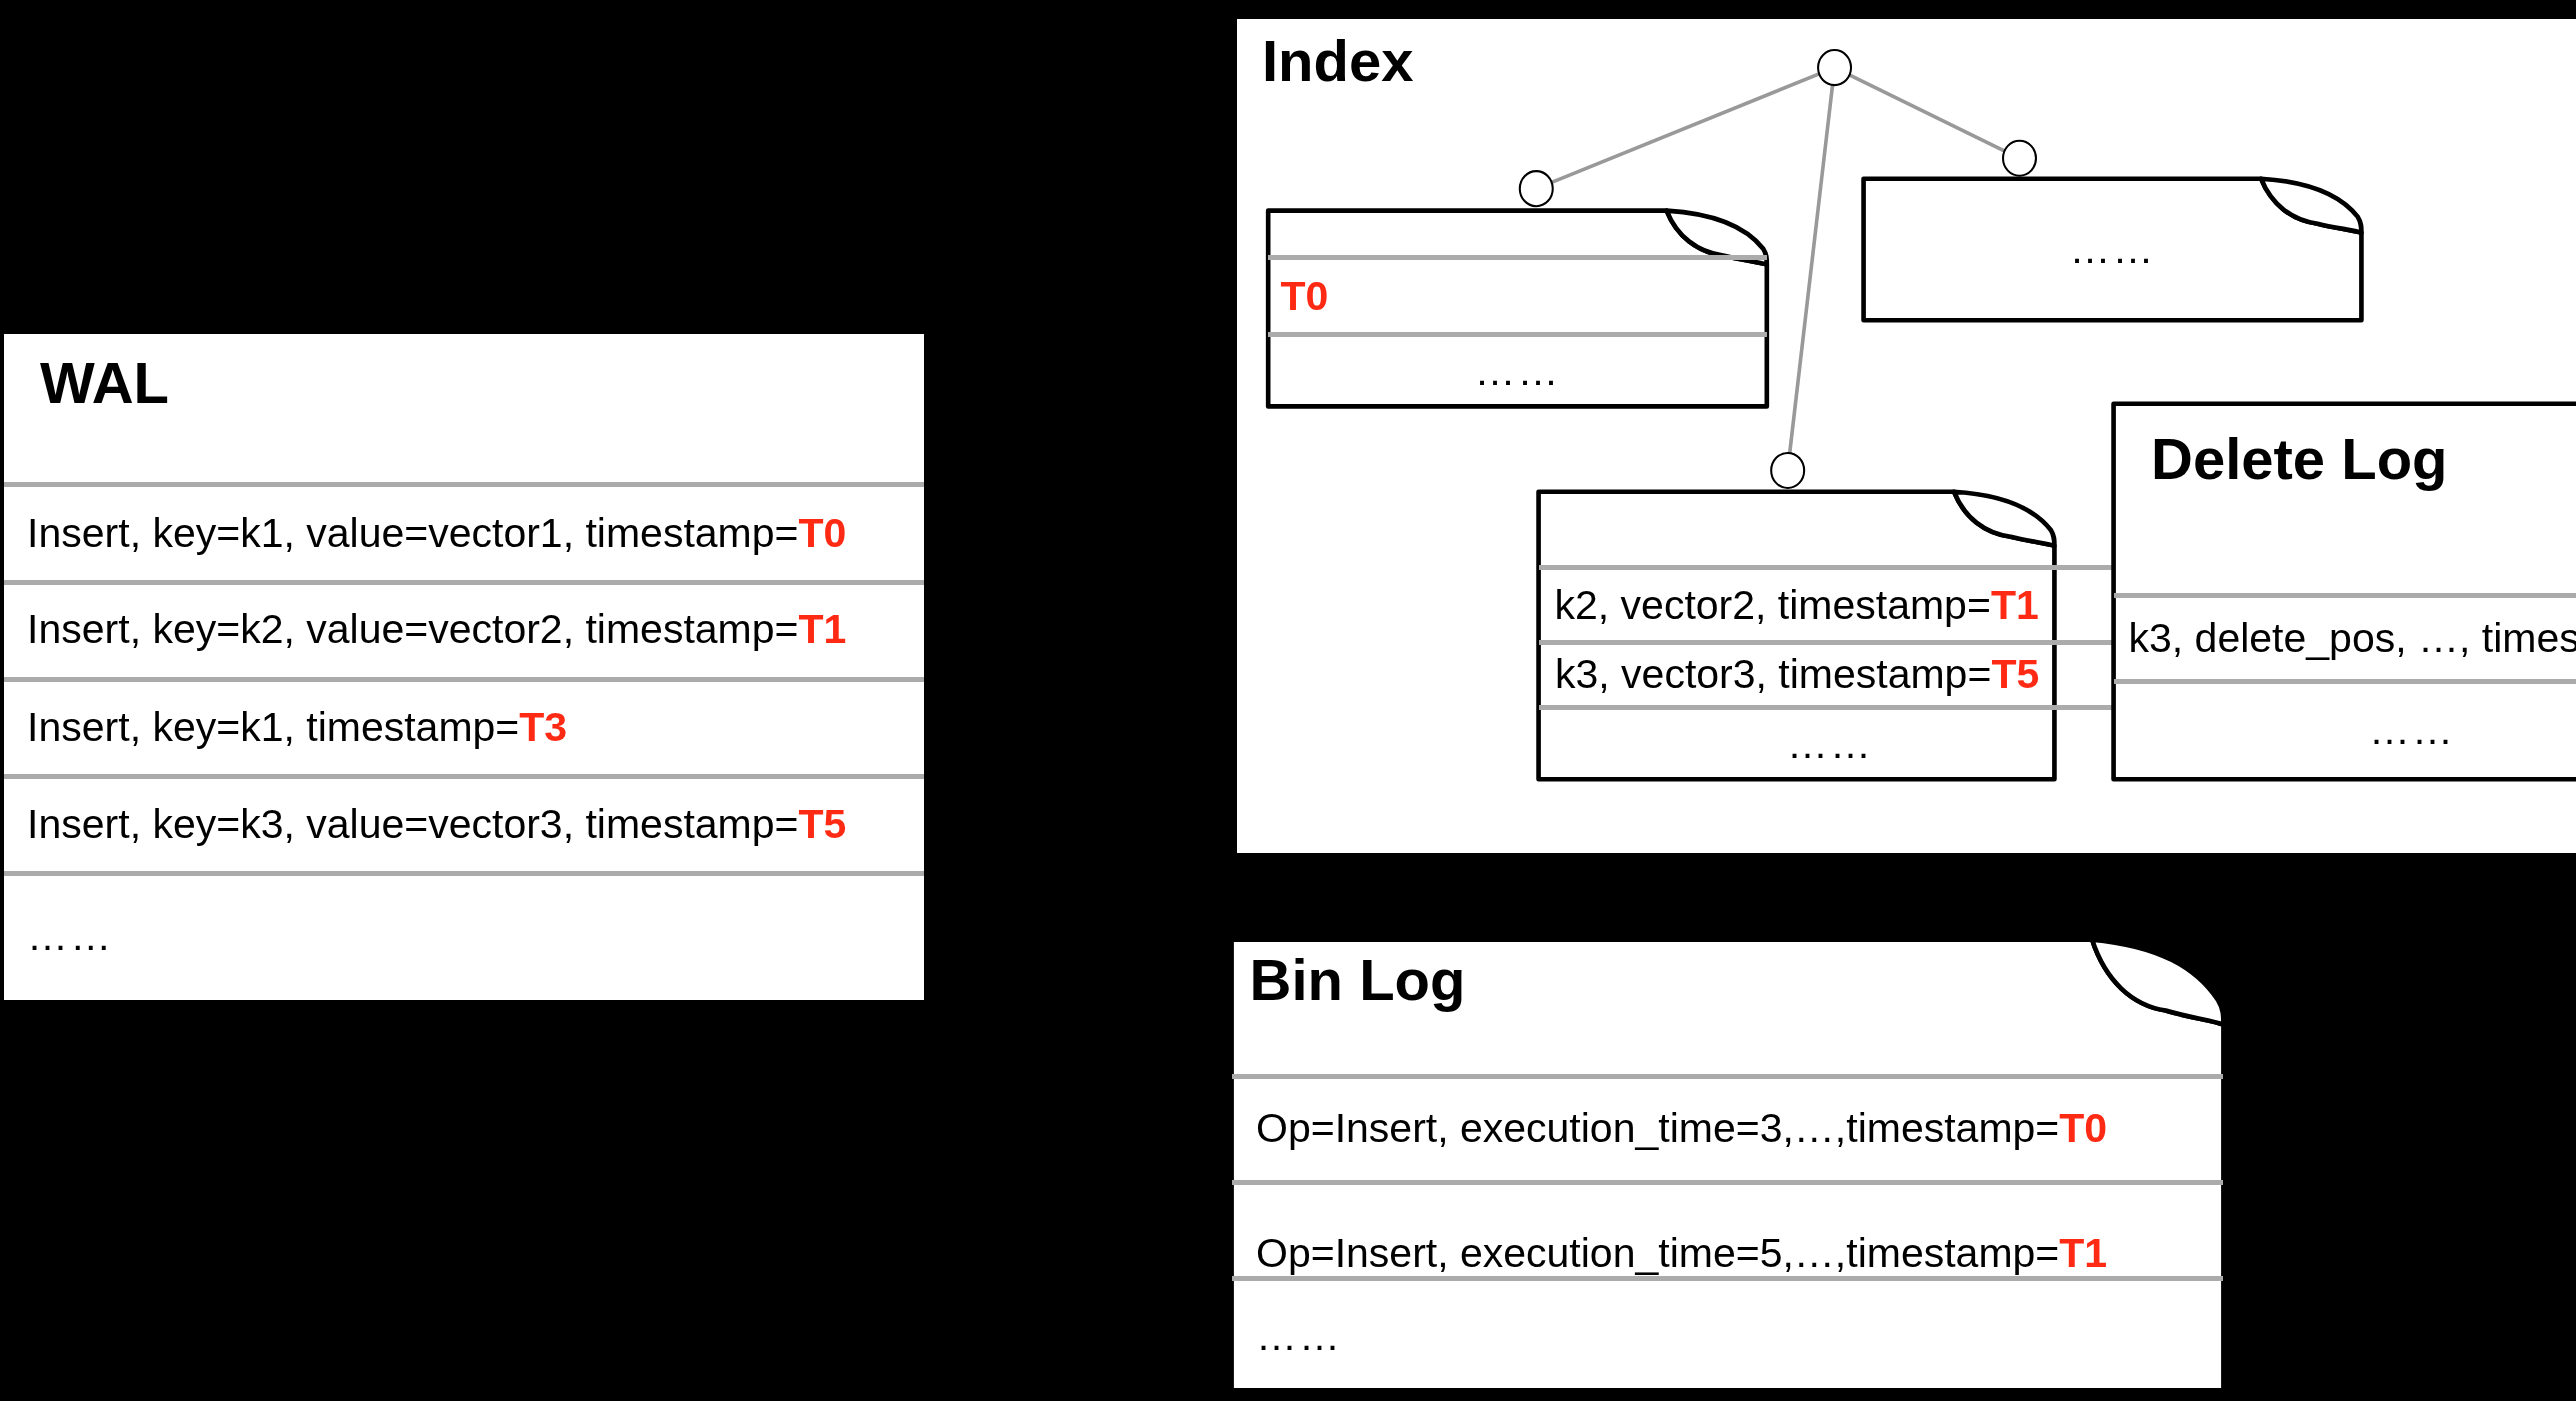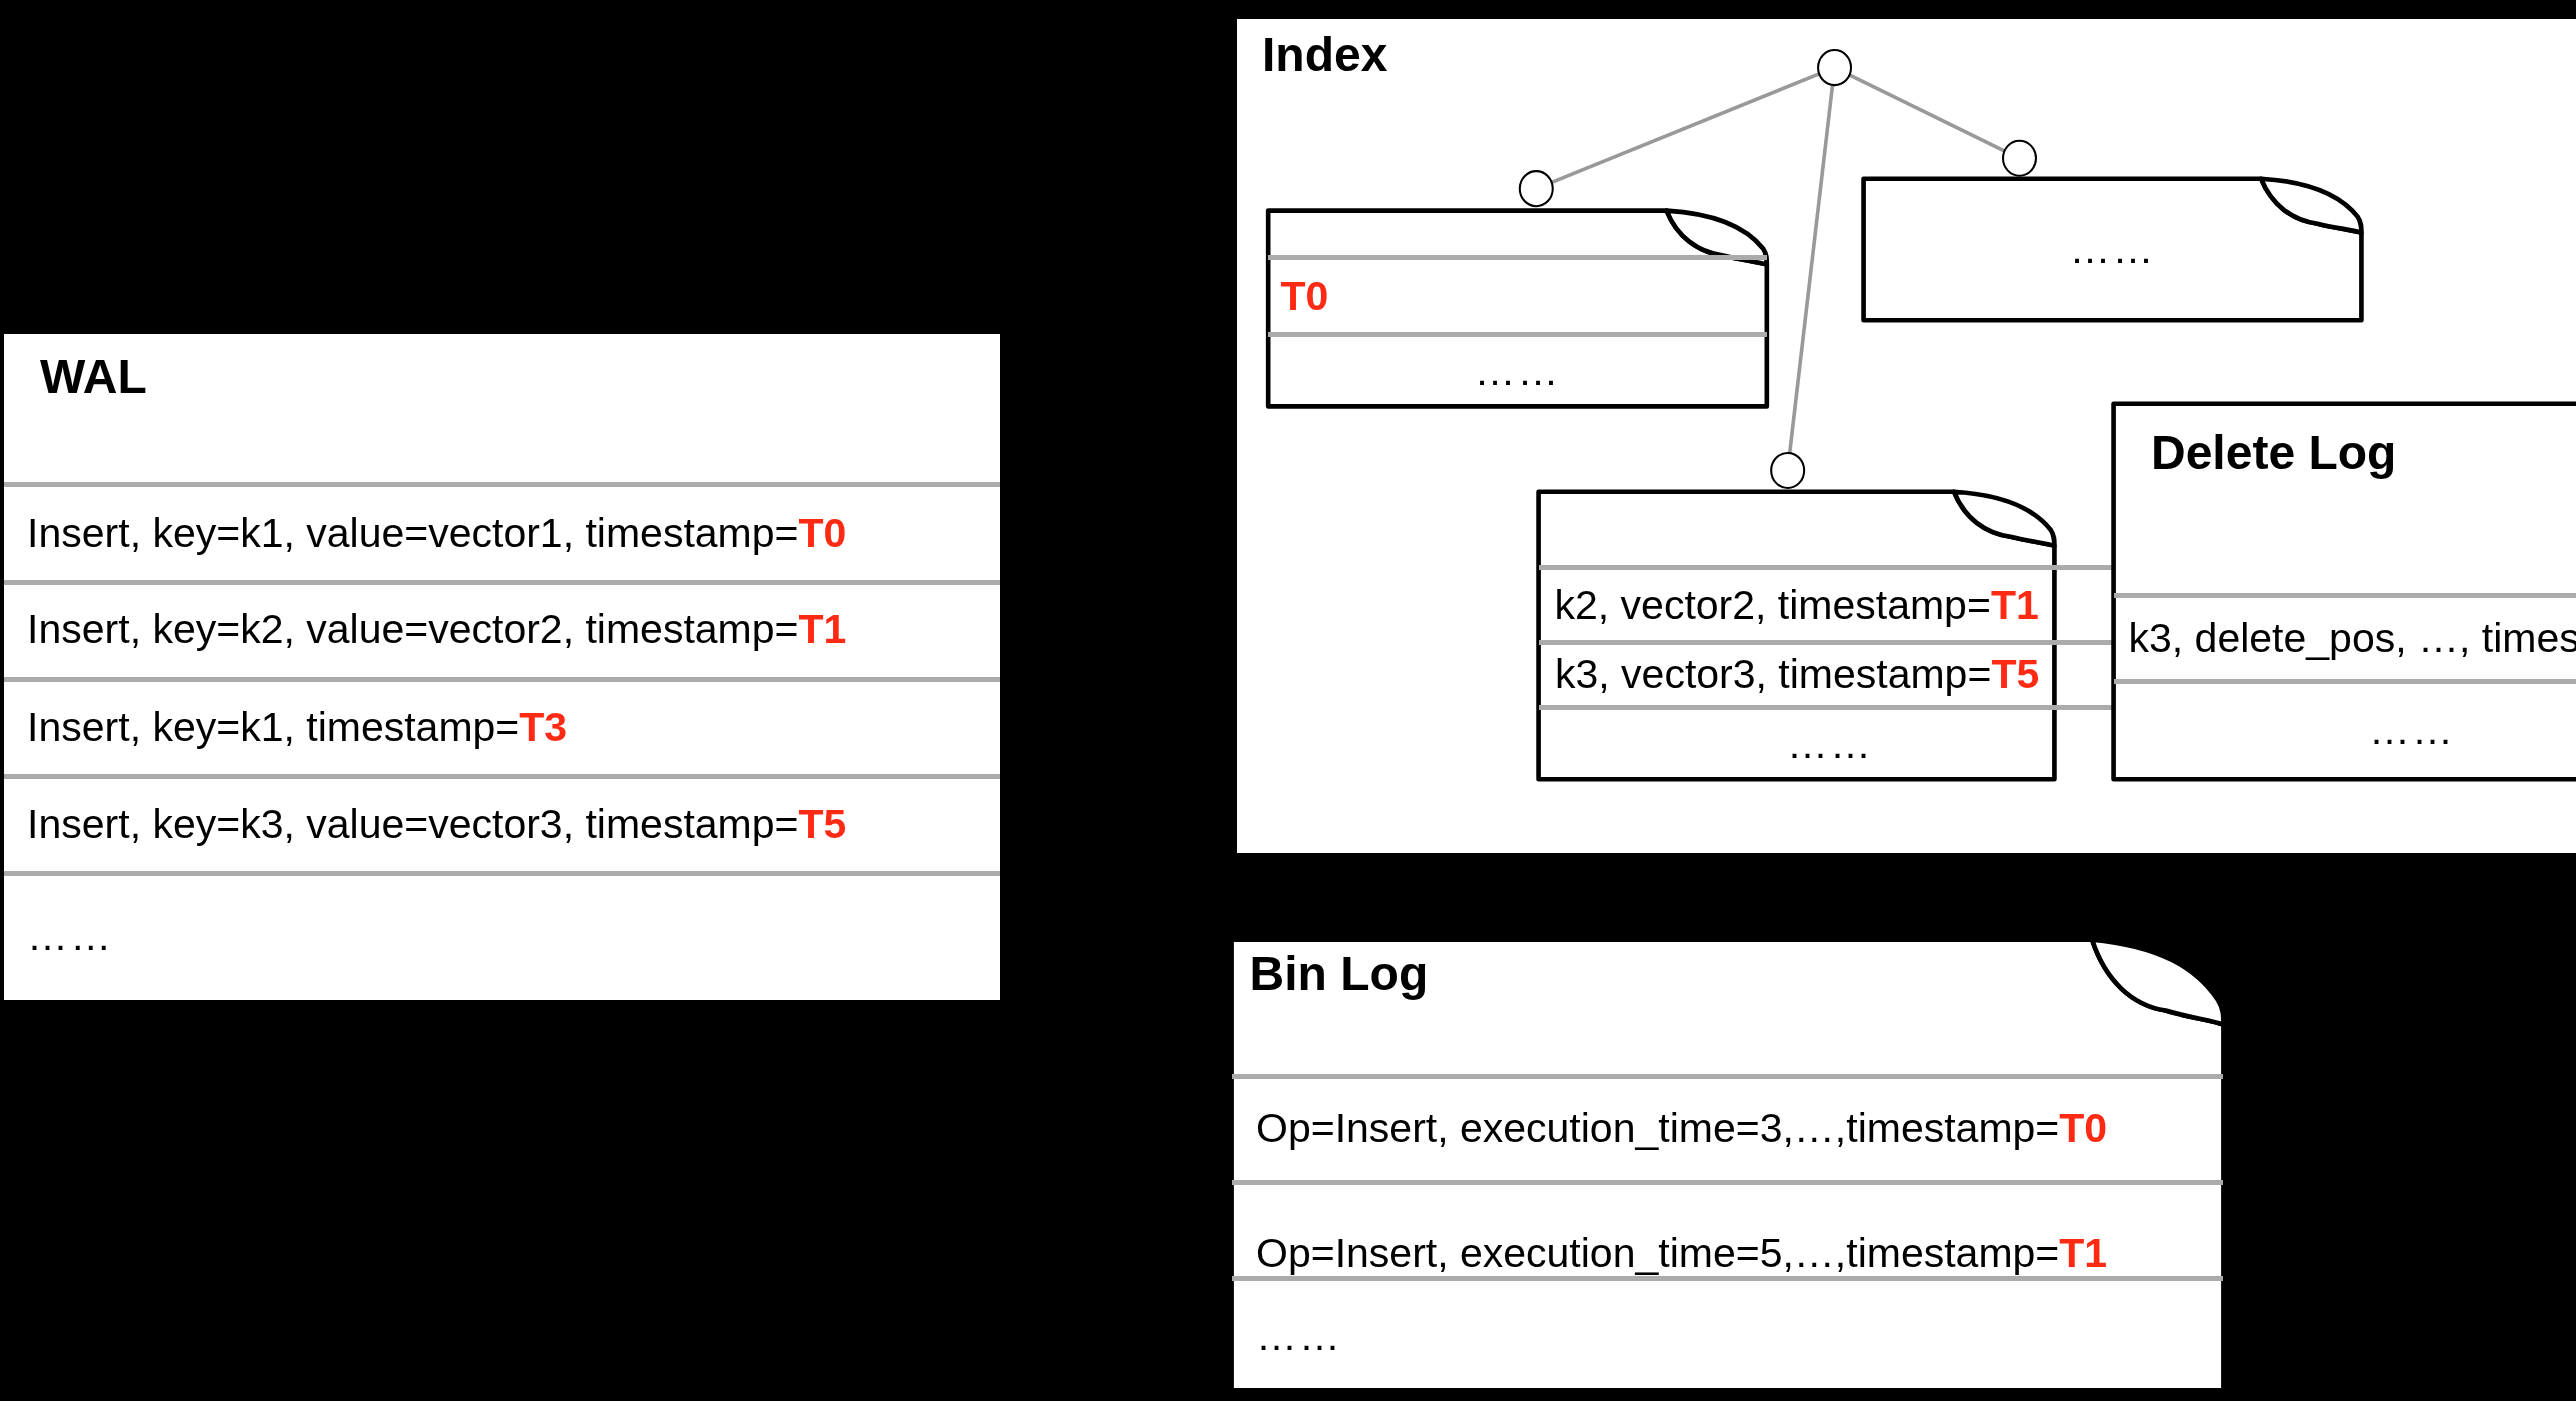--- a/index.html
+++ b/index.html
@@ -13,30 +13,30 @@
   *{margin:0;padding:0;box-sizing:border-box;}
   html,body{background:var(--background);}
   body{
     width:2817px;height:1402px;position:relative;overflow:hidden;
     font-family:"Liberation Sans","DejaVu Sans",sans-serif;color:var(--ink);
   }
   .panel{position:absolute;background:var(--panel);}
   .file{position:absolute;background:transparent;}
   .file svg.doc-shape{position:absolute;left:0;top:0;overflow:visible;}
   .doc-shape path{fill:var(--panel);stroke:var(--ink);stroke-width:9;stroke-linejoin:round;}
-  .title{position:absolute;font-weight:bold;font-size:48px;line-height:1.2;white-space:nowrap;}
+  .title{position:absolute;font-weight:bold;font-size:58px;line-height:1.2;white-space:nowrap;}
   .row{position:absolute;left:0;right:0;display:flex;align-items:center;
        font-size:41px;line-height:1.1;white-space:nowrap;}
   .row.centered{justify-content:center;}
   .sep{position:absolute;height:4.6px;background:var(--separator);}
   .ts{font-weight:bold;color:var(--highlight);}
   .dots{letter-spacing:2.1px;}
 
   
-  #wal{left:4.1px;top:334px;width:996px;height:666px;}
+  #wal{left:4.1px;top:334px;width:920px;height:666px;}
   #wal .title{left:36px;top:14.4px;}
   #wal .sep1{left:0;right:0;top:148px;}
   #wal .sep2{left:0;right:0;top:246px;}
   #wal .sep3{left:0;right:0;top:343px;}
   #wal .sep4{left:0;right:0;top:440px;}
   #wal .sep5{left:0;right:0;top:537px;}
   #wal .row{padding-left:23px;}
   #wal .r1{top:153px;height:93px;}
   #wal .r2{top:250px;height:92px;}
   #wal .r3{top:347px;height:93px;}

